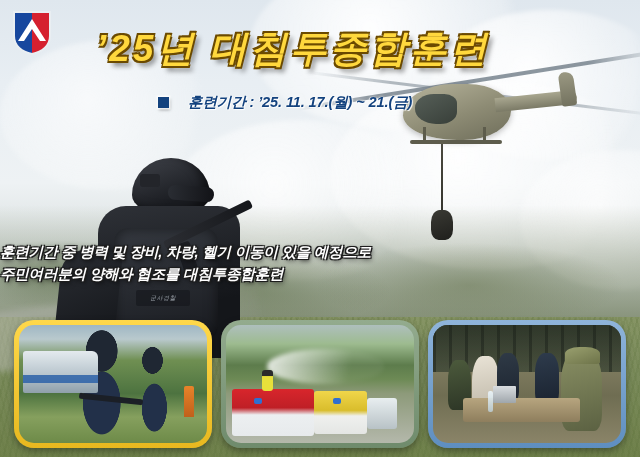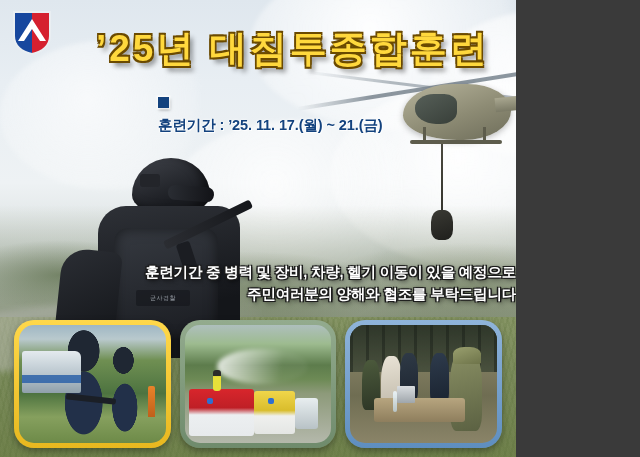--- a/index.html
+++ b/index.html
@@ -1,23 +1,24 @@
 <!DOCTYPE html>
 <html><head>
 <meta charset="utf-8">
 <style>
   * { margin:0; padding:0; box-sizing:border-box; }
   html,body { background:#3a3a3a; }
   body { font-family:"Liberation Sans", sans-serif; }
 
   .poster {
     position:relative;
-    width:516px; height:457px;
+    width:640px; height:457px;
     overflow:hidden;
     background:#c9d2d8;
+    font-style:italic;
   }
 
   
   .sky {
     position:absolute; inset:0;
     background:
       linear-gradient(180deg,#dfe7ee 0%, #e8eef3 18%, #eef2f4 40%, #cfd6d4 62%, #9fa89c 78%, #7d8a6e 92%, #6d7a5c 100%);
   }
   .cloud {
     position:absolute; border-radius:50%;
@@ -165,38 +166,37 @@
     text-shadow:
       -1.6px -1.6px 0 #6b4a00, 1.6px -1.6px 0 #6b4a00,
       -1.6px 1.6px 0 #6b4a00, 1.6px 1.6px 0 #6b4a00,
       0 0 2px #6b4a00, 4px 5px 5px rgba(0,0,0,.45);
     white-space:nowrap;
   }
 
   
   .bullets { position:absolute; left:158px; top:92px; width:430px; }
   .bline {
-    display:flex; align-items:flex-start; gap:7px;
+    display:flex; align-items:flex-start; gap:19px;
     margin-bottom:7px;
-    flex-direction:column;
   }
   .bsq {
     width:11px; height:11px; margin-top:5px; flex:0 0 auto;
     background:#13427e;
     box-shadow:0 0 0 1.5px rgba(255,255,255,.75), 1px 2px 3px rgba(0,0,0,.35);
   }
   .btext {
     font-size:14.5px; font-weight:bold; color:#13427e; line-height:1.42;
     text-shadow:0 0 3px rgba(255,255,255,.95), 1px 1px 0 rgba(255,255,255,.8), -1px 0 0 rgba(255,255,255,.6);
     letter-spacing:-.1px;
   }
   .btext .ind { display:block; padding-left:52px; }
 
   
-  .msg { position:absolute; left:0; right:0; top:241px; text-align:right;margin-top:20px; }
+  .msg { position:absolute; left:0; right:8px; top:241px; text-align:left; }
   .msgline {
     font-size:14.5px; font-weight:bold; color:#ffffff; line-height:1.55;
     letter-spacing:-.2px;
     text-shadow:
       -1.4px -1.4px 0 #1d1d1d, 1.4px -1.4px 0 #1d1d1d,
       -1.4px 1.4px 0 #1d1d1d, 1.4px 1.4px 0 #1d1d1d,
       0 0 3px rgba(0,0,0,.8), 2px 3px 4px rgba(0,0,0,.5);
   }
   .contact {
     margin-top:6px;
@@ -386,21 +386,21 @@
 
   <div class="bullets">
     <div class="bline">
       <span class="bsq"></span>
       <span class="btext">훈련기간 : ’25. 11. 17.(월) ~ 21.(금)</span>
     </div>
   </div>
 
   <div class="msg">
     <div class="msgline">훈련기간 중 병력 및 장비, 차량, 헬기 이동이 있을 예정으로</div>
-    <div class="msgline">주민여러분의 양해와 협조를 부탁드립니다</div>
+    <div class="msgline">주민여러분의 양해와 협조를 대침투종합훈련</div>
   </div>
 
   <div class="strip">
 
     <div class="frame f-yellow">
       <div class="inner">
         <div class="ph1">
           <div class="bus"></div>
           <div class="busband"></div>
           <div class="gun"></div>

